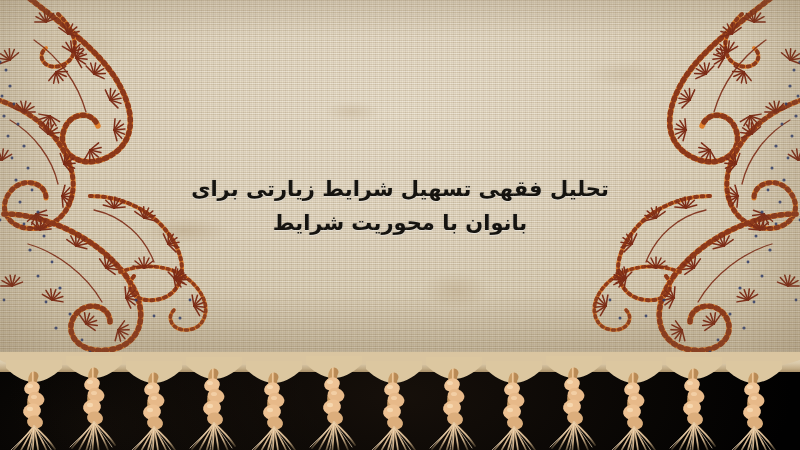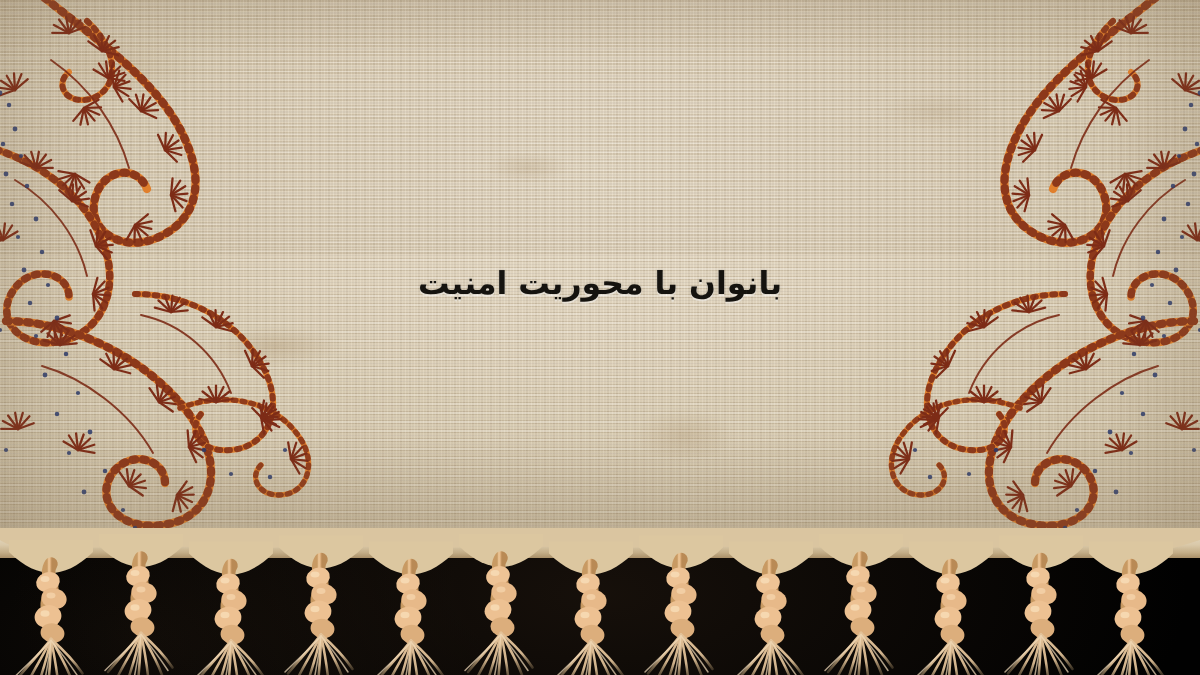--- a/index.html
+++ b/index.html
@@ -328,21 +328,22 @@
           <circle cx="186" cy="318" r="1.5"></circle>
             <circle cx="196" cy="300" r="1.4"></circle>
         </g>
       </svg>
     </div>
 
     <div class="clothShade"></div>
   </div>
 
   <div class="titleBlock">
-    <div class="tline">بانوان با محوریت امنیت</div>
+    <div class="tline">تحلیل فقهی تسهیل شرایط زیارتی برای</div>
+    <div class="tline">بانوان با محوریت شرایط</div>
   </div>
 
   <div class="clothEdge"></div>
   <div class="fringe">
     <svg width="800" height="98" viewBox="0 0 800 98">
       <defs>
         <linearGradient id="cord" x1="0" y1="0" x2="1" y2="0">
           <stop offset="0%" stop-color="#c89a63"></stop>
           <stop offset="38%" stop-color="#f0cb9d"></stop>
           <stop offset="70%" stop-color="#dcae7b"></stop>

